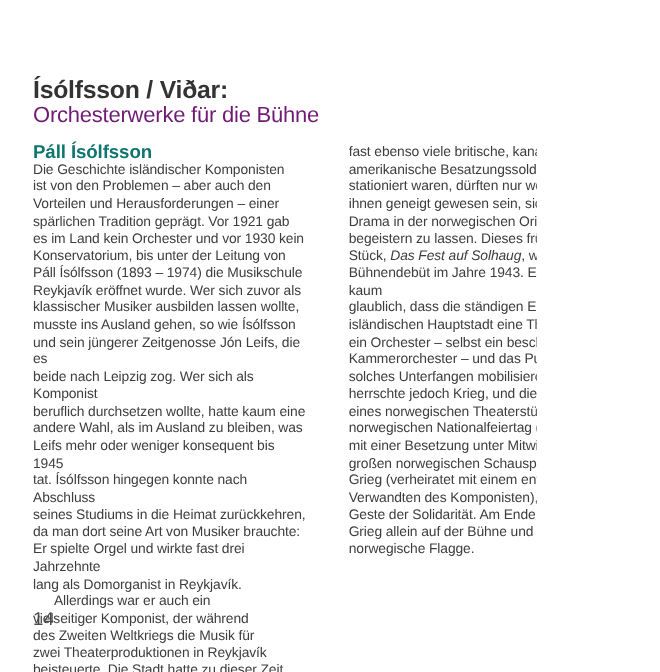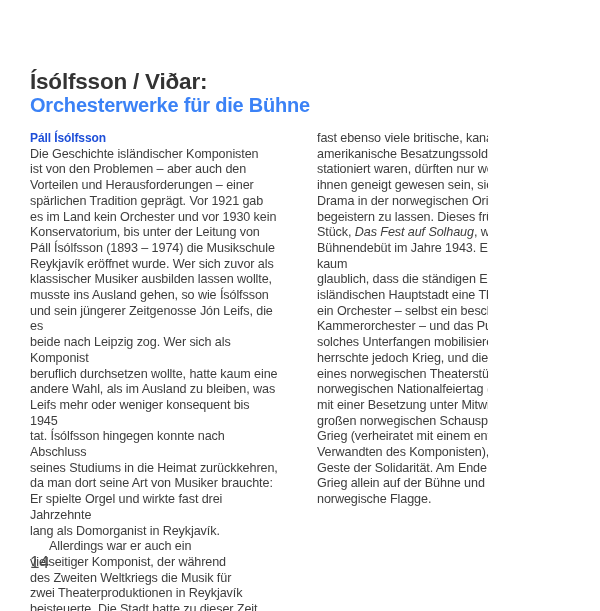--- a/index.html
+++ b/index.html
@@ -23,47 +23,47 @@
   }
   .title {
     font-size: 22.5px;
     font-weight: 700;
     line-height: 24px;
     letter-spacing: -0.2px;
     color: #333333;
   }
   .subtitle {
     font-size: 20px;
-    font-weight: 700;
+    font-weight: 400;
     line-height: 23px;
     letter-spacing: -0.2px;
-    color: #3b82f6;
+    color: #701a75;
   }
   .column {
     position: absolute;
     top: 131px;
     font-size: 12.6px;
     line-height: 15.7px;
     letter-spacing: -0.1px;
     color: #3d3d3d;
   }
   .column-left {
     left: 30px;
     width: 250px;
   }
   .column-right {
     left: 317px;
     width: 262px;
   }
   .col-heading {
     font-weight: 700;
     margin: 0;
-    font-size: 12px;
+    font-size: 17px;
     line-height: 15.7px;
-    color: #1d4ed8;
+    color: #0f766e;
   }
   .body-para {
     margin: 0;
     white-space: pre-line;
   }
   .body-para.indent-first {
     text-indent: 19px;
   }
   .heading-gap {
     margin-top: 15.7px;

